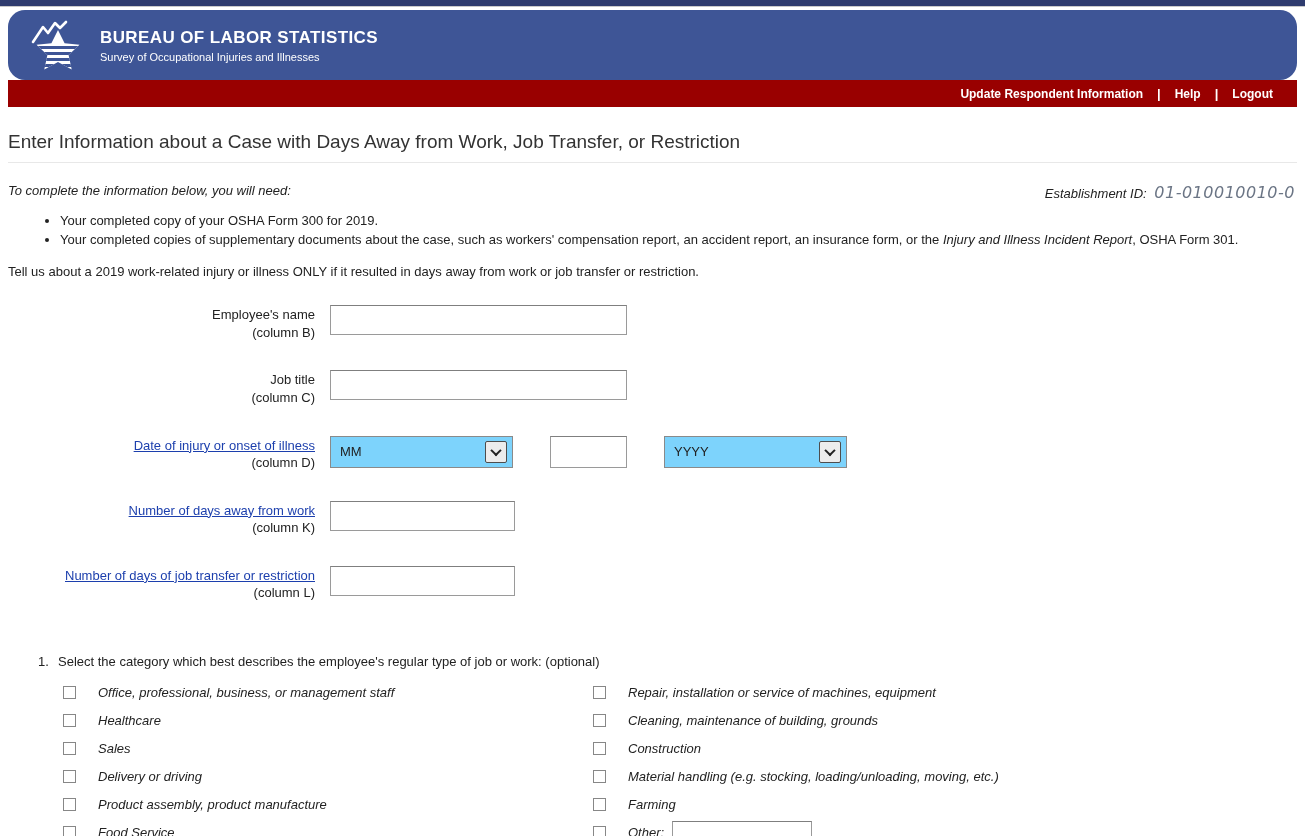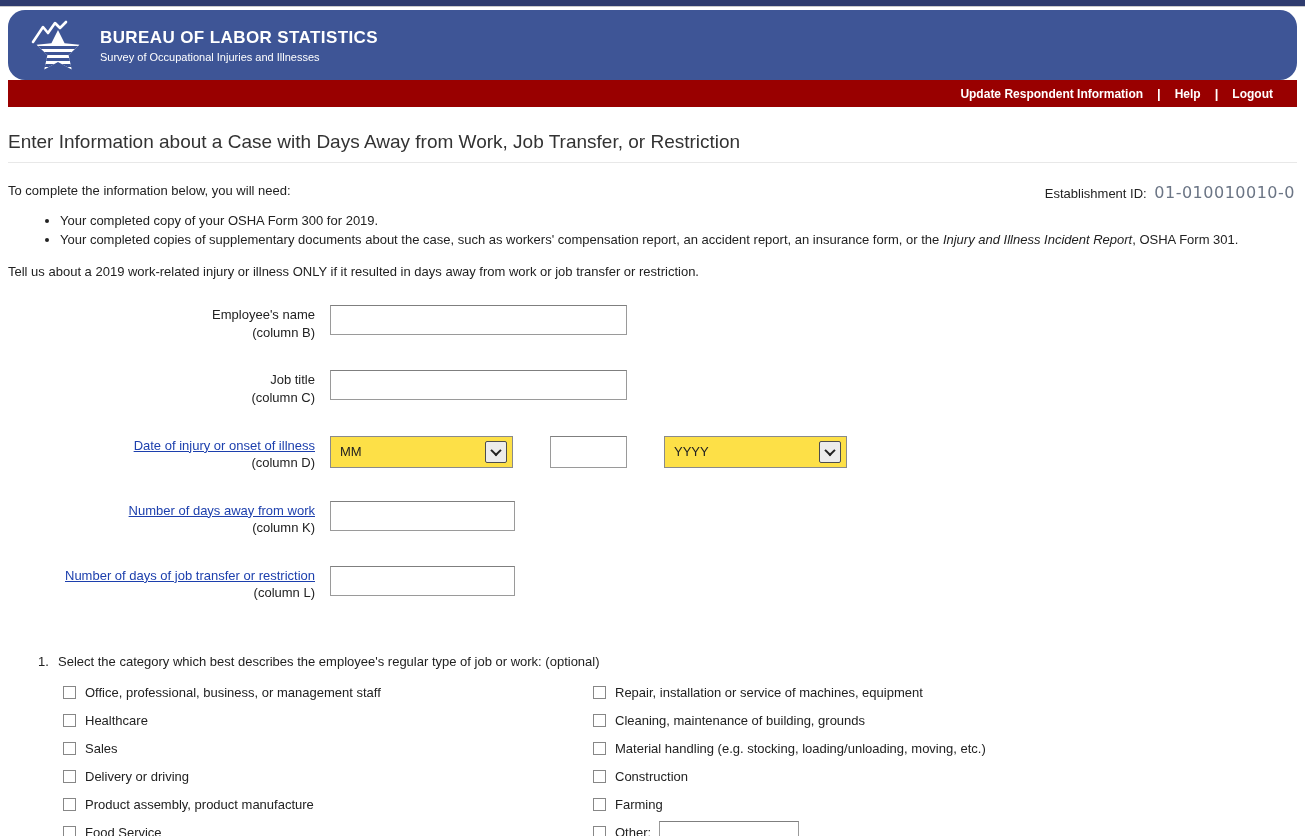--- a/index.html
+++ b/index.html
@@ -37,20 +37,21 @@
   
   .main { margin:0 8px; }
   .page-title {
     font-size:19px; font-weight:normal; color:#333;
     padding:24px 0 9px 0;
     border-bottom:1px solid #e8e8e8;
   }
   .intro-row {
     display:flex; justify-content:space-between; align-items:flex-start;
     margin-top:20px;
+    font-style:italic;
   }
   .intro-text { font-size:13px; color:#222; }
   .estab { white-space:nowrap; padding-right:2px; }
   .estab-label { font-size:13px; color:#222; }
   .estab-value {
     font-size:16px; color:#6b7585; letter-spacing:0.5px;
     margin-left:4px; font-family:"DejaVu Sans", sans-serif;
   }
   ul.bullets { margin:10px 0 0 52px; }
   ul.bullets li { margin-bottom:2px; line-height:1.32; padding-right:10px; }
@@ -67,21 +68,21 @@
   input[type="text"] {
     border:1px solid #9a9a9a; border-top-color:#7f7f7f;
     background:#fff; font-family:"Liberation Sans", sans-serif; font-size:13px;
     padding:0 6px; outline:none;
   }
   .text-wide { width:297px; height:30px; }
   .text-med  { width:185px; height:30px; }
   .day-input { width:77px;  height:32px; margin-left:37px; }
   
   .select-box {
-    width:183px; height:32px; border:1px solid #8a8a8a; background:#fde047;
+    width:183px; height:32px; border:1px solid #8a8a8a; background:#7dd3fc;
     display:flex; align-items:center; justify-content:space-between;
     padding:0 5px 0 9px; cursor:pointer;
   }
   .select-box.year { margin-left:37px; }
   .select-value { font-size:13px; color:#222; }
   .select-arrow {
     width:22px; height:22px; background:#ececec; border:1px solid #4d4d4d;
     border-radius:2px; display:flex; align-items:center; justify-content:center;
   }
   .chev { width:8px; height:8px; border-right:2px solid #222; border-bottom:2px solid #222;
@@ -90,21 +91,21 @@
   .question-row { display:flex; margin-top:52px; margin-left:30px; }
   .q-num { width:20px; }
   .checkbox-grid { display:flex; margin-top:10px; }
   .cb-col-left  { width:530px; margin-left:55px; }
   .cb-col-right { }
   .cb-row { display:flex; align-items:center; height:28px; }
   .cb-box {
     width:13px; height:13px; border:1px solid #878787; background:#fff;
     display:inline-block; flex:0 0 13px; cursor:pointer;
   }
-  .cb-label { margin-left:9px; }
+  .cb-label { margin-left:22px;font-style:italic; }
   .other-input { width:140px; height:24px; margin-left:8px; }
 </style>
 </head>
 <body>
 
 <div class="top-strip"></div>
 
 <div class="band-wrap">
   <div class="header-blue">
     <div class="logo-box">
@@ -248,25 +249,25 @@
       <div class="cb-row">
         <span class="cb-box"></span>
         <span class="cb-label">Repair, installation or service of machines, equipment</span>
       </div>
       <div class="cb-row">
         <span class="cb-box"></span>
         <span class="cb-label">Cleaning, maintenance of building, grounds</span>
       </div>
       <div class="cb-row">
         <span class="cb-box"></span>
+        <span class="cb-label">Construction</span>
+      </div>
+      <div class="cb-row">
+        <span class="cb-box"></span>
         <span class="cb-label">Material handling (e.g. stocking, loading/unloading, moving, etc.)</span>
-      </div>
-      <div class="cb-row">
-        <span class="cb-box"></span>
-        <span class="cb-label">Construction</span>
       </div>
       <div class="cb-row">
         <span class="cb-box"></span>
         <span class="cb-label">Farming</span>
       </div>
       <div class="cb-row">
         <span class="cb-box"></span>
         <span class="cb-label">Other:</span>
         <input type="text" class="other-input" value="" style="">
       </div>

